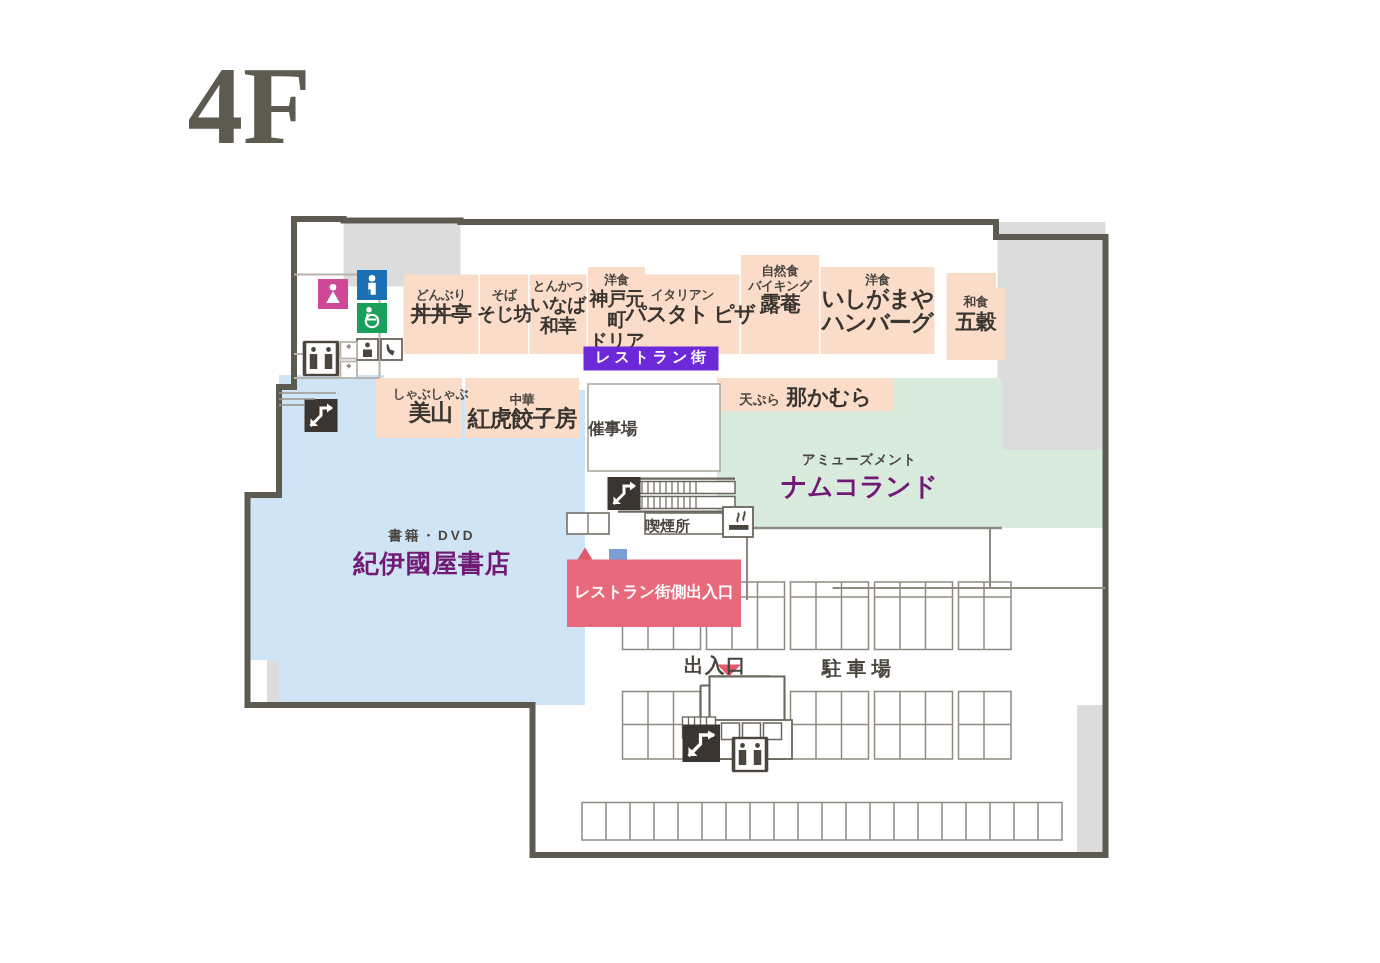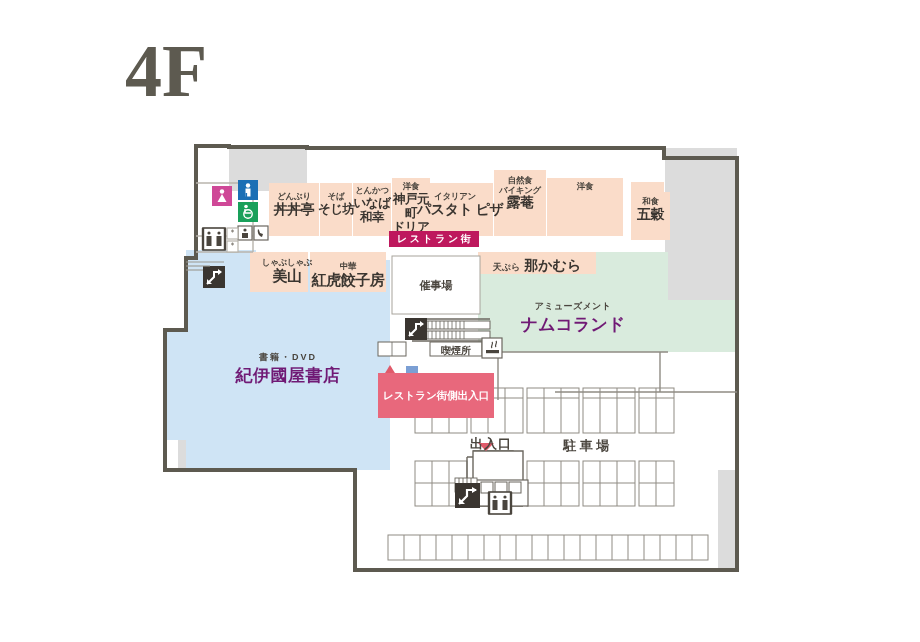--- a/index.html
+++ b/index.html
@@ -55,42 +55,42 @@
     font-size: 14px;
     font-weight: bold;
     color: #3a3530;
     letter-spacing: -0.5px;
     display: block;
   }
   .shop-name.sm { font-size: 12.5px; }
   .shop-name.lg { font-size: 15px; }
   .banner {
     position: absolute;
-    background: #be185d;
+    background: #6d28d9;
     color: #ffffff;
     font-size: 10px;
     font-weight: bold;
     letter-spacing: 2.5px;
     padding: 2px 6px 2px 8px;
     line-height: 1.2;
     white-space: nowrap;
   }
   .banner.pink {
     background: #e8687c;
     letter-spacing: 0px;
     font-size: 10.5px;
     padding: 16px 5px;
   }
   .plain-lbl {
     position: absolute;
     font-size: 11px;
     font-weight: bold;
     color: #4a453e;
     white-space: nowrap;
-    text-align: center;
+    text-align: left;
   }
   .plain-lbl.spaced { letter-spacing: 3.5px; }
   .plain-lbl.big { font-size: 13px; }
   .store-lbl {
     position: absolute;
     text-align: center;
     white-space: nowrap;
   }
   .store-lbl .sub {
     display: block;
@@ -422,20 +422,22 @@
   </div>
 
   <div class="lbl" style="left:494px; top:176px; width:52px;">
     <span class="shop-sub" style="white-space:pre-line;">自然食
 バイキング</span>
     <span class="shop-name">露菴</span>
   </div>
 
   <div class="lbl" style="left:547px; top:182px; width:76px;">
     <span class="shop-sub">洋食</span>
+    <span class="shop-name lg" style="white-space:pre-line;">いしがまや
+ハンバーグ</span>
   </div>
 
   <div class="lbl" style="left:631px; top:197px; width:39px;">
     <span class="shop-sub">和食</span>
     <span class="shop-name">五穀</span>
   </div>
 
   <div class="lbl" style="left:246px; top:258px; width:58px;padding-left:12px;">
     <span class="shop-sub">しゃぶしゃぶ</span>
     <span class="shop-name lg">美山</span>

